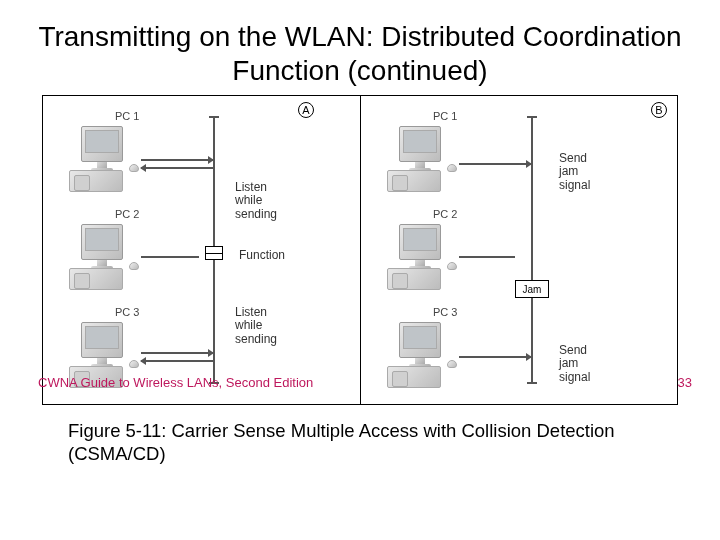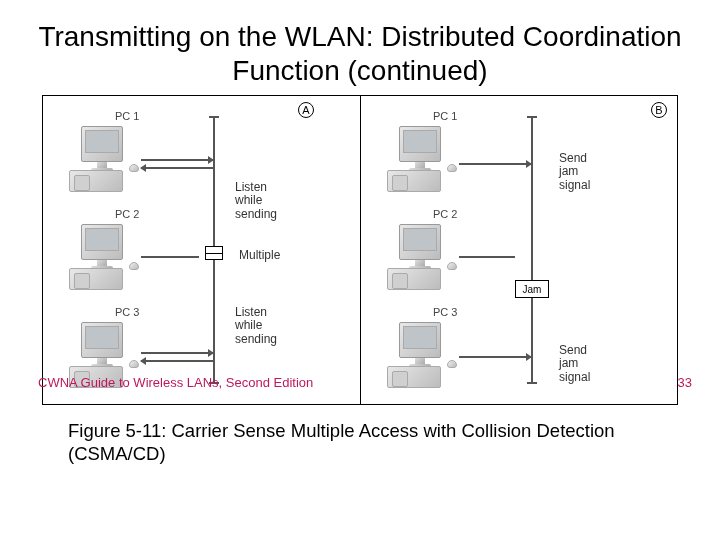--- a/index.html
+++ b/index.html
@@ -89,21 +89,21 @@
       <div class="arrow left" style="left:98px; top:71px; width:72px;"></div>
       <div class="tap" style="left:98px; top:160px; width:58px;"></div>
       <div class="arrow" style="left:98px; top:256px; width:72px;"></div>
       <div class="arrow left" style="left:98px; top:264px; width:72px;"></div>
 
       <div class="collision" style="left:162px; top:150px;"></div>
 
       <div class="note" style="left:192px; top:85px; white-space:pre;">Listen
 while
 sending</div>
-      <div class="note" style="left:196px; top:153px;">Multiple</div>
+      <div class="note" style="left:196px; top:153px;">Function</div>
       <div class="note" style="left:192px; top:210px; white-space:pre;">Listen
 while
 sending</div>
     </div>
 
     <div class="panel panel-b">
       <div class="panel-label">B</div>
 
       <div class="bus">
         <div class="bus-cap cap-top"></div>

